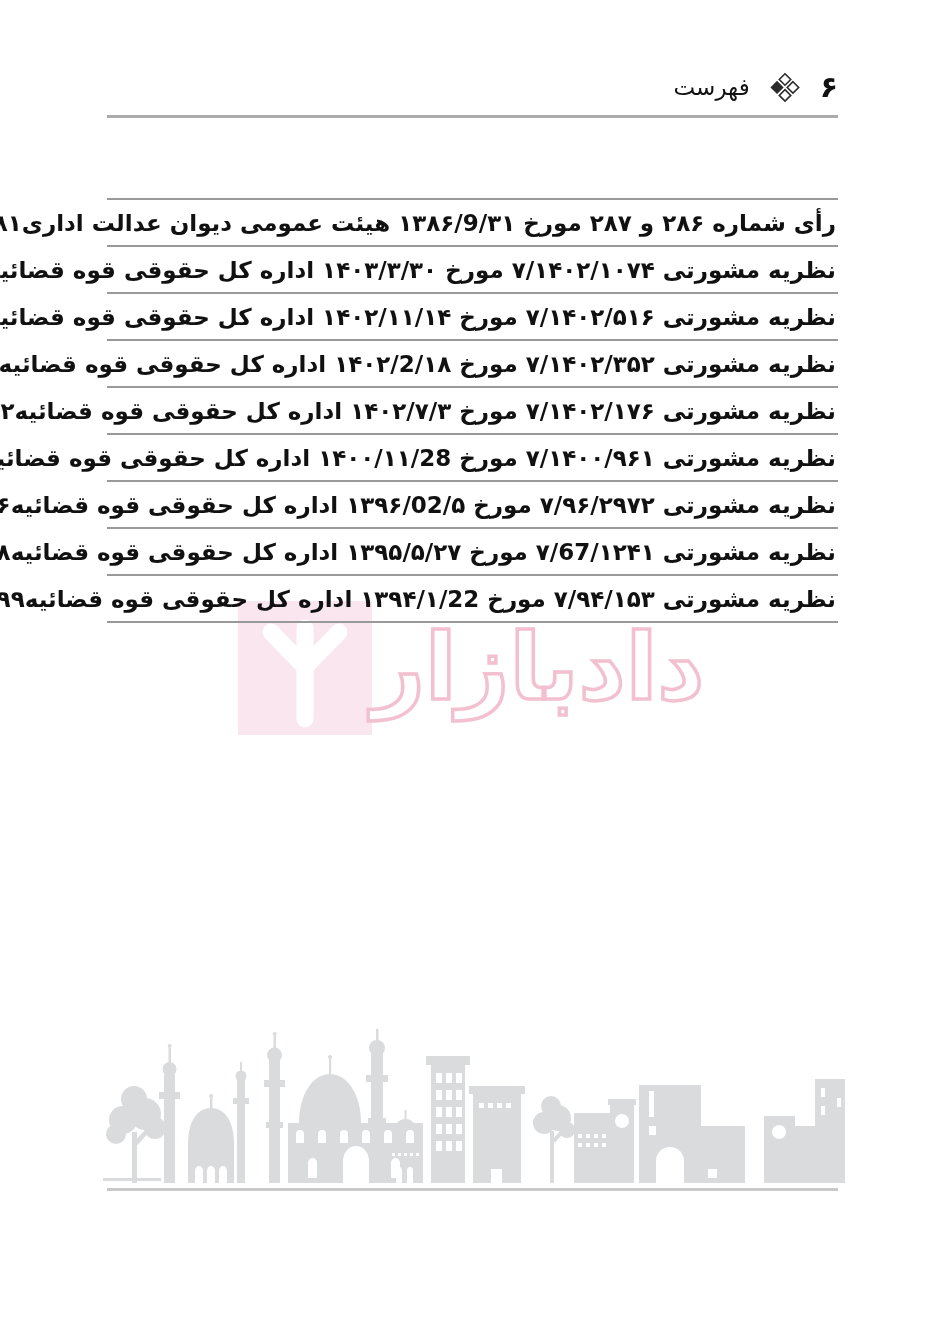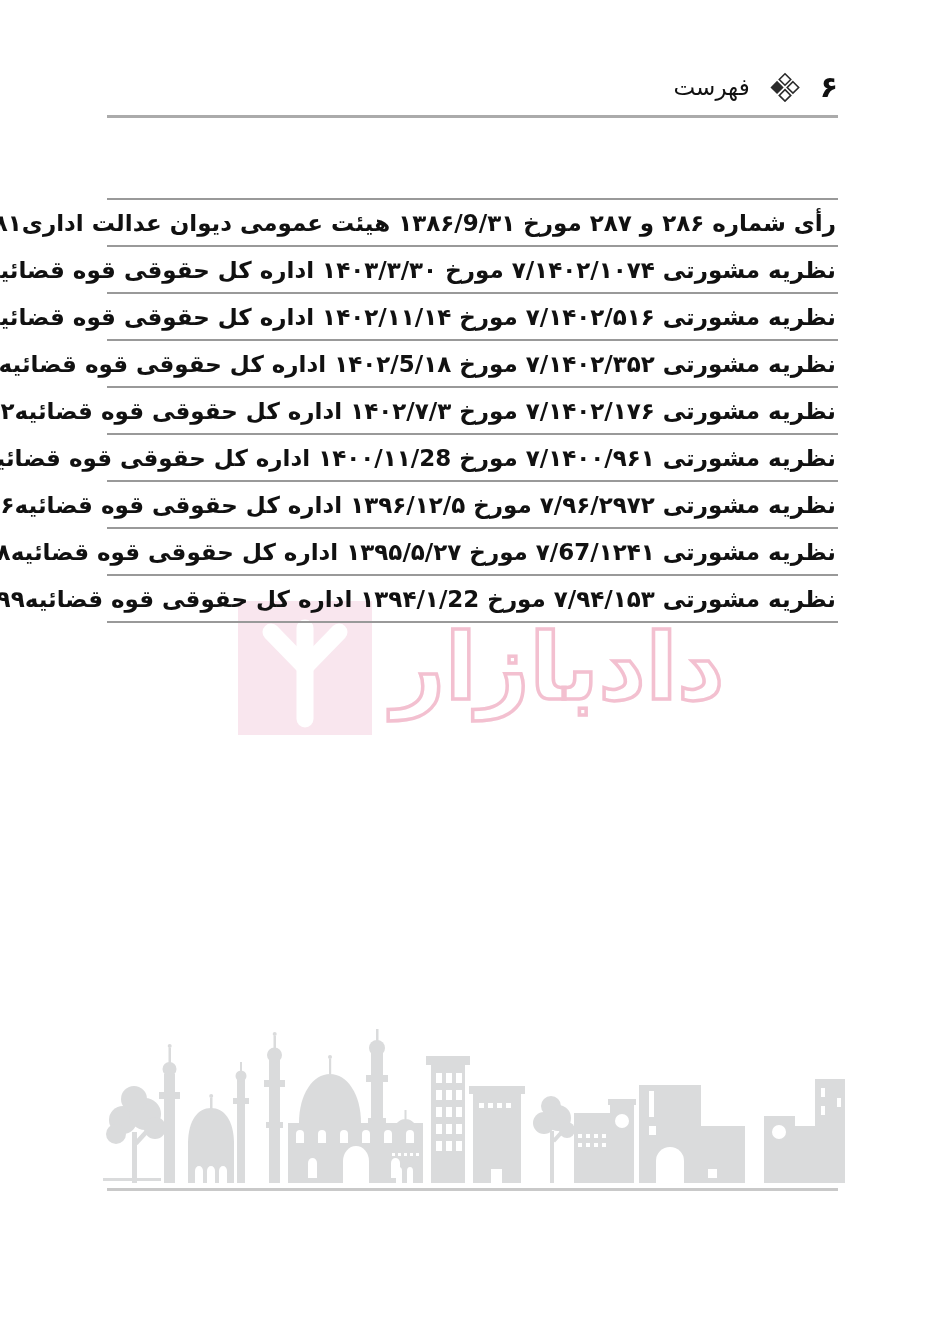--- a/index.html
+++ b/index.html
@@ -13,21 +13,21 @@
     display:flex; flex-direction:row; align-items:center; gap:20px;
     direction:rtl; color:#111;
   }
   .hnum{font-size:30px; font-weight:bold; line-height:1;}
   .orn{display:flex; align-items:center;}
   .htitle{font-size:23px; font-weight:500; line-height:1;}
   .header-rule{position:absolute; top:115px; left:107px; width:731px; height:3px; background:#ababab;}
 
   
   .watermark{
-    position:absolute; top:601px; left:238px; display:flex; align-items:center; gap:20px; z-index:0;
+    position:absolute; top:601px; left:238px; display:flex; align-items:center; gap:0; z-index:0;
   }
   .wm-square{width:134px; height:134px; background:#f9e6ee; display:flex; align-items:center; justify-content:center;}
   .wm-text{
     font-size:92px; font-weight:bold; line-height:134px; direction:rtl; letter-spacing:1px;
     color:#ffffff; -webkit-text-stroke:3.5px #f3c0d0; white-space:nowrap;
   }
 
   
   .toc{
     position:absolute; top:198px; left:107px; width:731px; z-index:1;
@@ -84,33 +84,33 @@
         <span class="toc-entry">رأی شماره ۲۸۶ و ۲۸۷ مورخ ۱۳۸۶/9/۳۱ هیئت عمومی دیوان عدالت اداری</span>
         <span class="toc-page">۱۸۱</span>
       </div>
       <div class="toc-row">
         <span class="toc-entry">نظریه مشورتی ۷/۱۴۰۲/۱۰۷۴ مورخ ۱۴۰۳/۳/۳۰ اداره کل حقوقی قوه قضائیه</span>
       </div>
       <div class="toc-row">
         <span class="toc-entry">نظریه مشورتی ۷/۱۴۰۲/۵۱۶ مورخ ۱۴۰۲/۱۱/۱۴ اداره کل حقوقی قوه قضائیه</span>
       </div>
       <div class="toc-row">
-        <span class="toc-entry">نظریه مشورتی ۷/۱۴۰۲/۳۵۲ مورخ ۱۴۰۲/5/۱۸ اداره کل حقوقی قوه قضائیه</span>
+        <span class="toc-entry">نظریه مشورتی ۷/۱۴۰۲/۳۵۲ مورخ ۱۴۰۲/2/۱۸ اداره کل حقوقی قوه قضائیه</span>
         <span class="toc-page">۱۸۶</span>
       </div>
       <div class="toc-row">
         <span class="toc-entry">نظریه مشورتی ۷/۱۴۰۲/۱۷۶ مورخ ۱۴۰۲/۷/۳ اداره کل حقوقی قوه قضائیه</span>
         <span class="toc-page">۱۹۲</span>
       </div>
       <div class="toc-row">
         <span class="toc-entry">نظریه مشورتی ۷/۱۴۰۰/۹۶۱ مورخ ۱۴۰۰/۱۱/28 اداره کل حقوقی قوه قضائیه</span>
         <span class="toc-page">۱۹۴</span>
       </div>
       <div class="toc-row">
-        <span class="toc-entry">نظریه مشورتی ۷/۹۶/۲۹۷۲ مورخ ۱۳۹۶/۱۲/۵ اداره کل حقوقی قوه قضائیه</span>
+        <span class="toc-entry">نظریه مشورتی ۷/۹۶/۲۹۷۲ مورخ ۱۳۹۶/02/۵ اداره کل حقوقی قوه قضائیه</span>
         <span class="toc-page">۱۹۶</span>
       </div>
       <div class="toc-row">
         <span class="toc-entry">نظریه مشورتی ۷/67/۱۲۴۱ مورخ ۱۳۹۵/۵/۲۷ اداره کل حقوقی قوه قضائیه</span>
         <span class="toc-page">۱۹۸</span>
       </div>
       <div class="toc-row">
         <span class="toc-entry">نظریه مشورتی ۷/۹۴/۱۵۳ مورخ ۱۳۹۴/۱/22 اداره کل حقوقی قوه قضائیه</span>
         <span class="toc-page">۱۹۹</span>
       </div>

